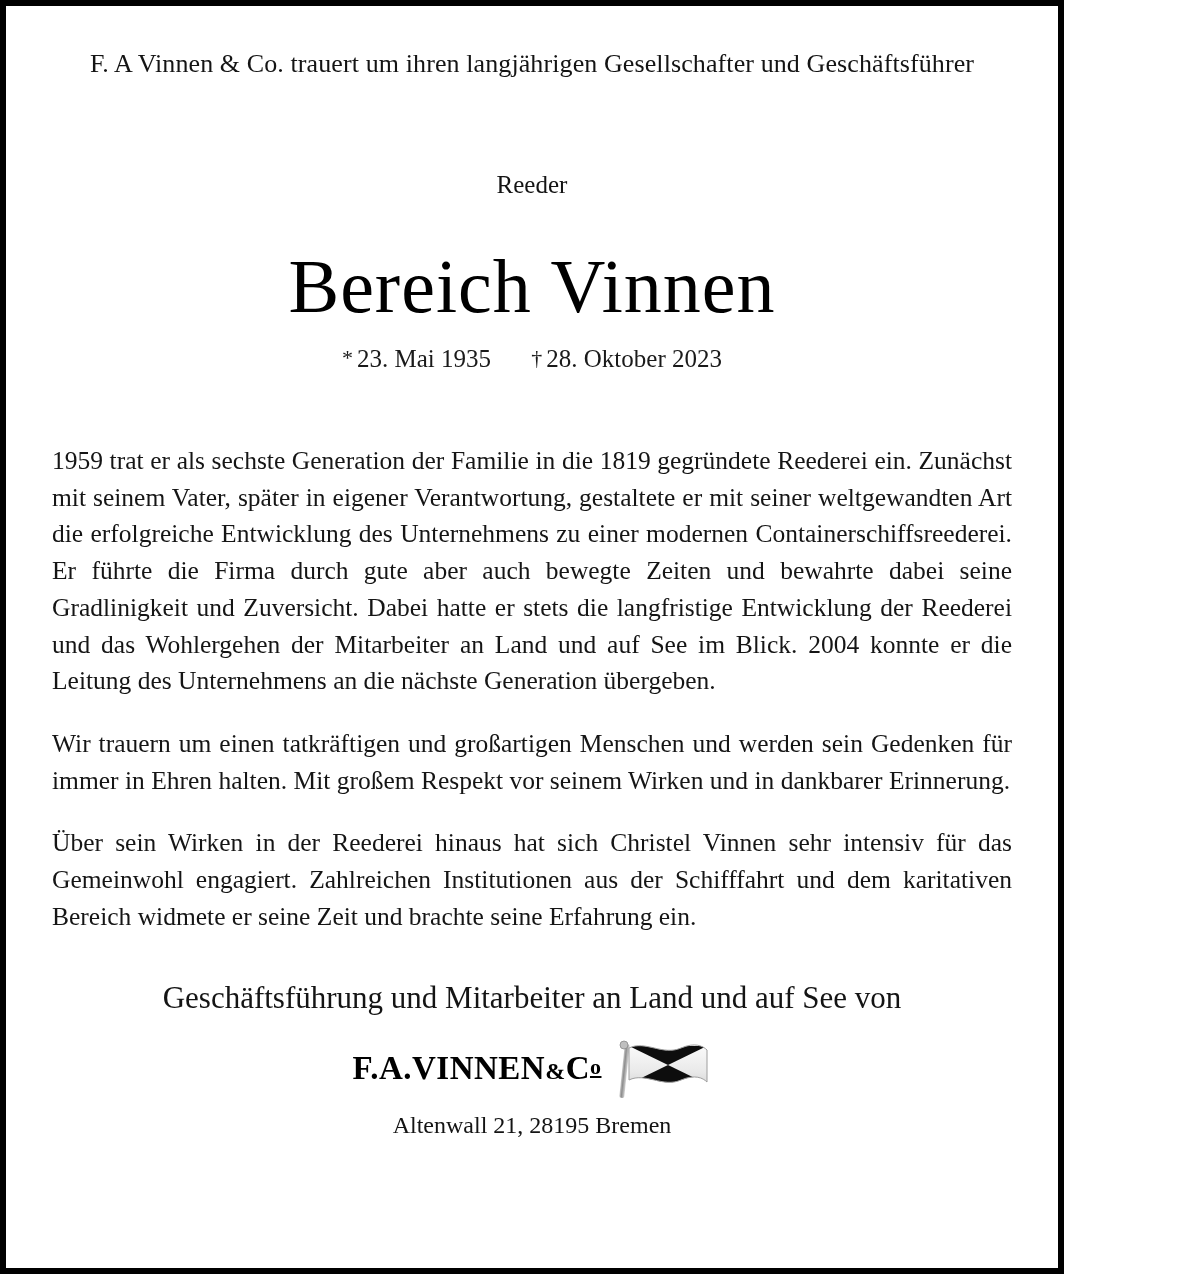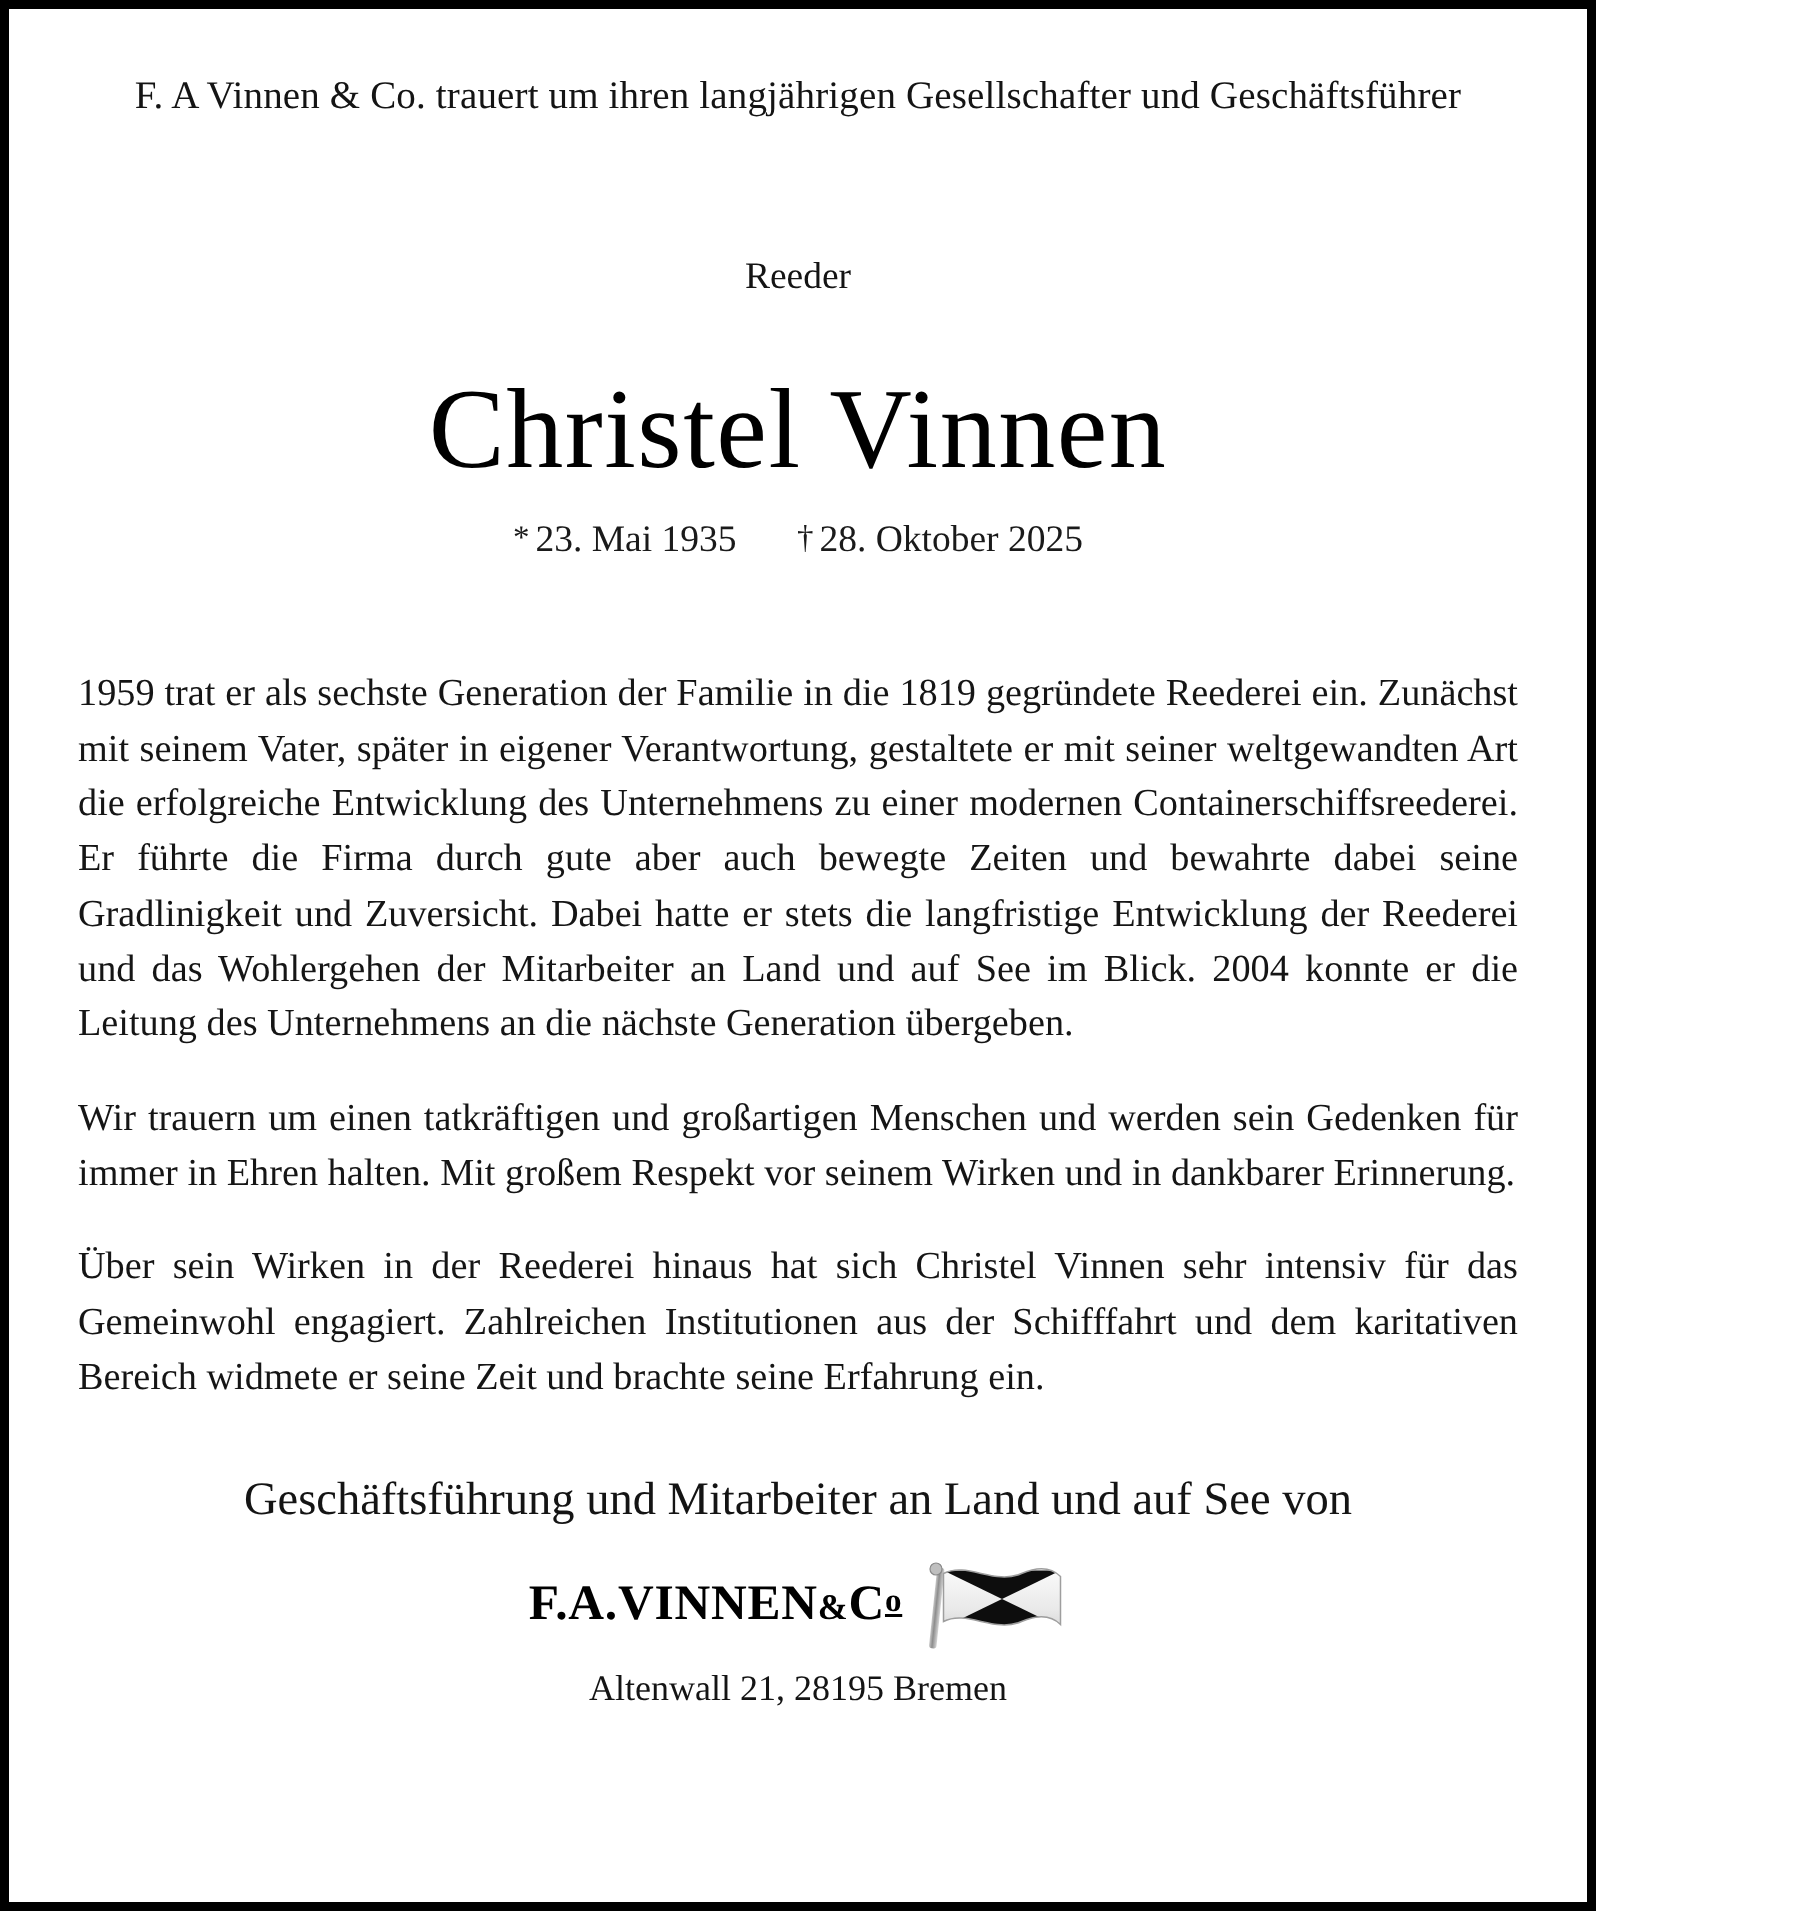--- a/index.html
+++ b/index.html
@@ -136,28 +136,28 @@
 </head>
 <body>
 
 <div class="obituary-page">
   <div class="inner">
 
     <div class="company-line">F. A Vinnen &amp; Co. trauert um ihren langjährigen Gesellschafter und Geschäftsführer</div>
 
     <div class="role-line">Reeder</div>
 
-    <div class="deceased-name">Christel Vinnen</div>
+    <div class="deceased-name">Bereich Vinnen</div>
 
     <div class="life-dates">
       <span class="date-born">
         <span class="sym">*</span><span>23. Mai 1935</span>
       </span>
       <span class="date-died">
-        <span class="sym">†</span><span>28. Oktober 2025</span>
+        <span class="sym">†</span><span>28. Oktober 2023</span>
       </span>
     </div>
 
     <div class="body-text">
       <p>1959 trat er als sechste Generation der Familie in die 1819 gegründete Reederei ein. Zunächst mit seinem Vater, später in eigener Verantwortung, gestaltete er mit seiner weltgewandten Art die erfolgreiche Entwicklung des Unternehmens zu einer modernen Containerschiffsreederei. Er führte die Firma durch gute aber auch bewegte Zeiten und bewahrte dabei seine Gradlinigkeit und Zuversicht. Dabei hatte er stets die langfristige Entwicklung der Reederei und das Wohlergehen der Mitarbeiter an Land und auf See im Blick. 2004 konnte er die Leitung des Unternehmens an die nächste Generation übergeben.</p>
       <p>Wir trauern um einen tatkräftigen und großartigen Menschen und werden sein Gedenken für immer in Ehren halten. Mit großem Respekt vor seinem Wirken und in dankbarer Erinnerung.</p>
       <p>Über sein Wirken in der Reederei hinaus hat sich Christel Vinnen sehr intensiv für das Gemeinwohl engagiert. Zahlreichen Institutionen aus der Schifffahrt und dem karitativen Bereich widmete er seine Zeit und brachte seine Erfahrung ein.</p>
     </div>
 
     <div class="footer">

